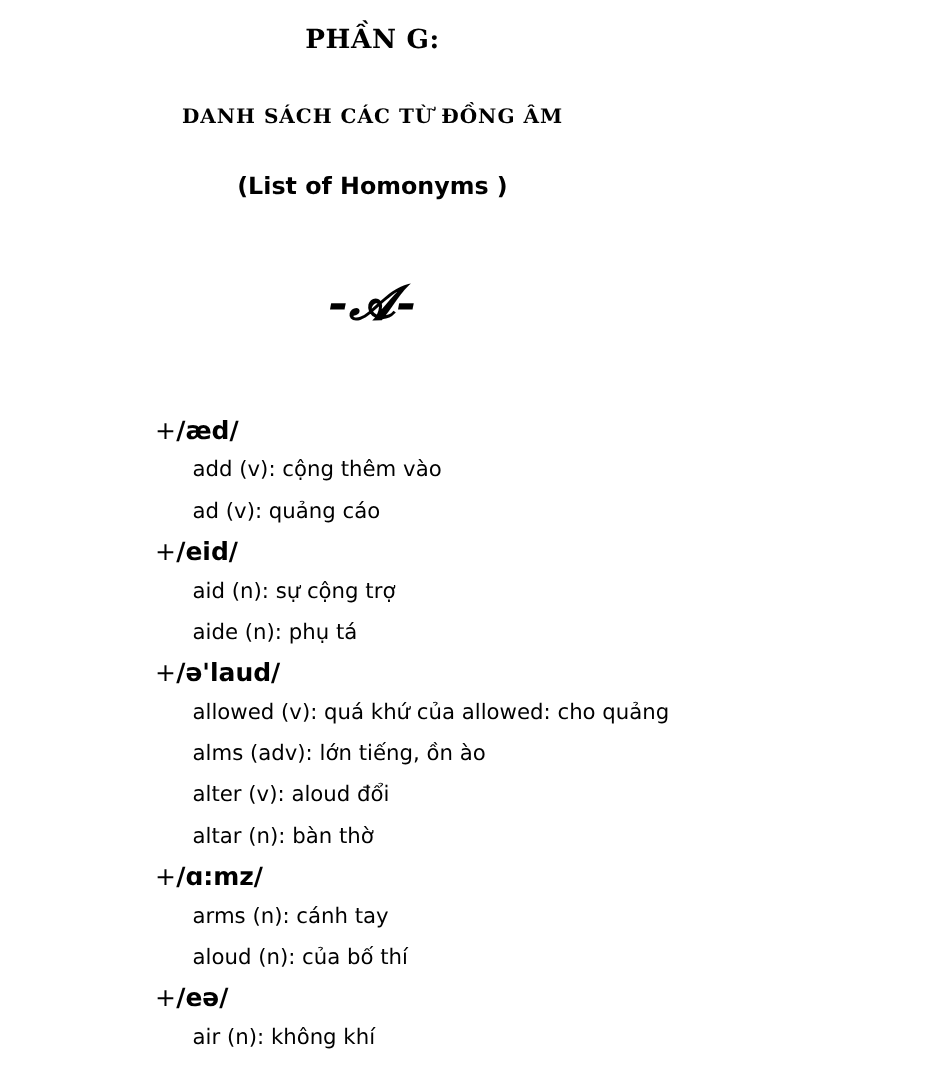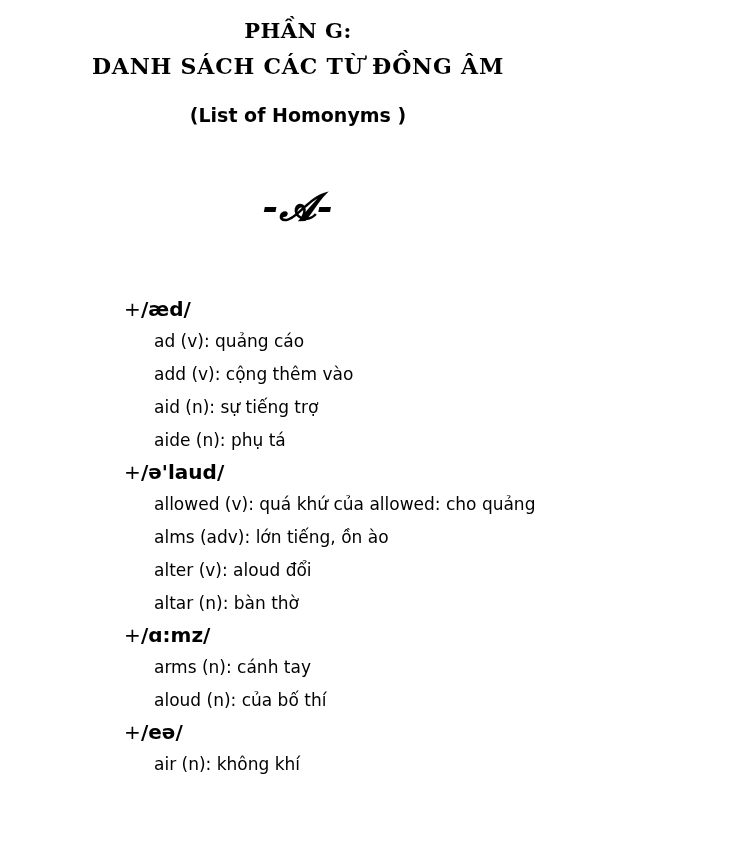--- a/index.html
+++ b/index.html
@@ -28,30 +28,30 @@
   .title-line-1 {
     font-family: "DejaVu Serif", serif;
     font-weight: bold;
     font-size: 21px;
     letter-spacing: 0.5px;
     line-height: 1.2;
   }
   .title-line-2 {
     font-family: "DejaVu Serif", serif;
     font-weight: bold;
-    font-size: 22px;
+    font-size: 16px;
     letter-spacing: 0.8px;
-    margin-top: 10px;
+    margin-top: 40px;
     line-height: 1.2;
   }
   .title-line-3 {
     font-family: "DejaVu Sans", sans-serif;
     font-weight: bold;
     font-size: 19px;
-    margin-top: 24px;
+    margin-top: 36px;
     line-height: 1.2;
   }
   .letter-mark {
     text-align: center;
     margin-top: 58px;
     font-family: "DejaVu Serif", serif;
     font-style: italic;
     font-weight: bold;
     font-size: 38px;
     letter-spacing: 1px;
@@ -92,26 +92,27 @@
     <div class="title-line-2">DANH SÁCH CÁC TỪ ĐỒNG ÂM</div>
     <div class="title-line-3">(List of Homonyms   )</div>
   </div>
 
   <div class="letter-mark">-𝓐-</div>
 
   <div class="entries">
 
     <div class="entry">
       <div class="phonetic"><span class="plus">+</span><span>/æd/</span></div>
+      <div class="sense">add (v): cộng thêm vào</div>
       <div class="sense">ad (v): quảng cáo</div>
-      <div class="sense">add (v): cộng thêm vào</div>
     </div>
 
     <div class="entry">
-      <div class="sense">aid (n): sự tiếng trợ</div>
+      <div class="phonetic"><span class="plus">+</span><span>/eid/</span></div>
+      <div class="sense">aid (n): sự cộng trợ</div>
       <div class="sense">aide (n): phụ tá</div>
     </div>
 
     <div class="entry">
       <div class="phonetic"><span class="plus">+</span><span>/ə'laud/</span></div>
       <div class="sense">allowed (v): quá khứ của allowed: cho quảng</div>
       <div class="sense">alms (adv): lớn tiếng, ồn ào</div>
     </div>
 
     <div class="entry">

